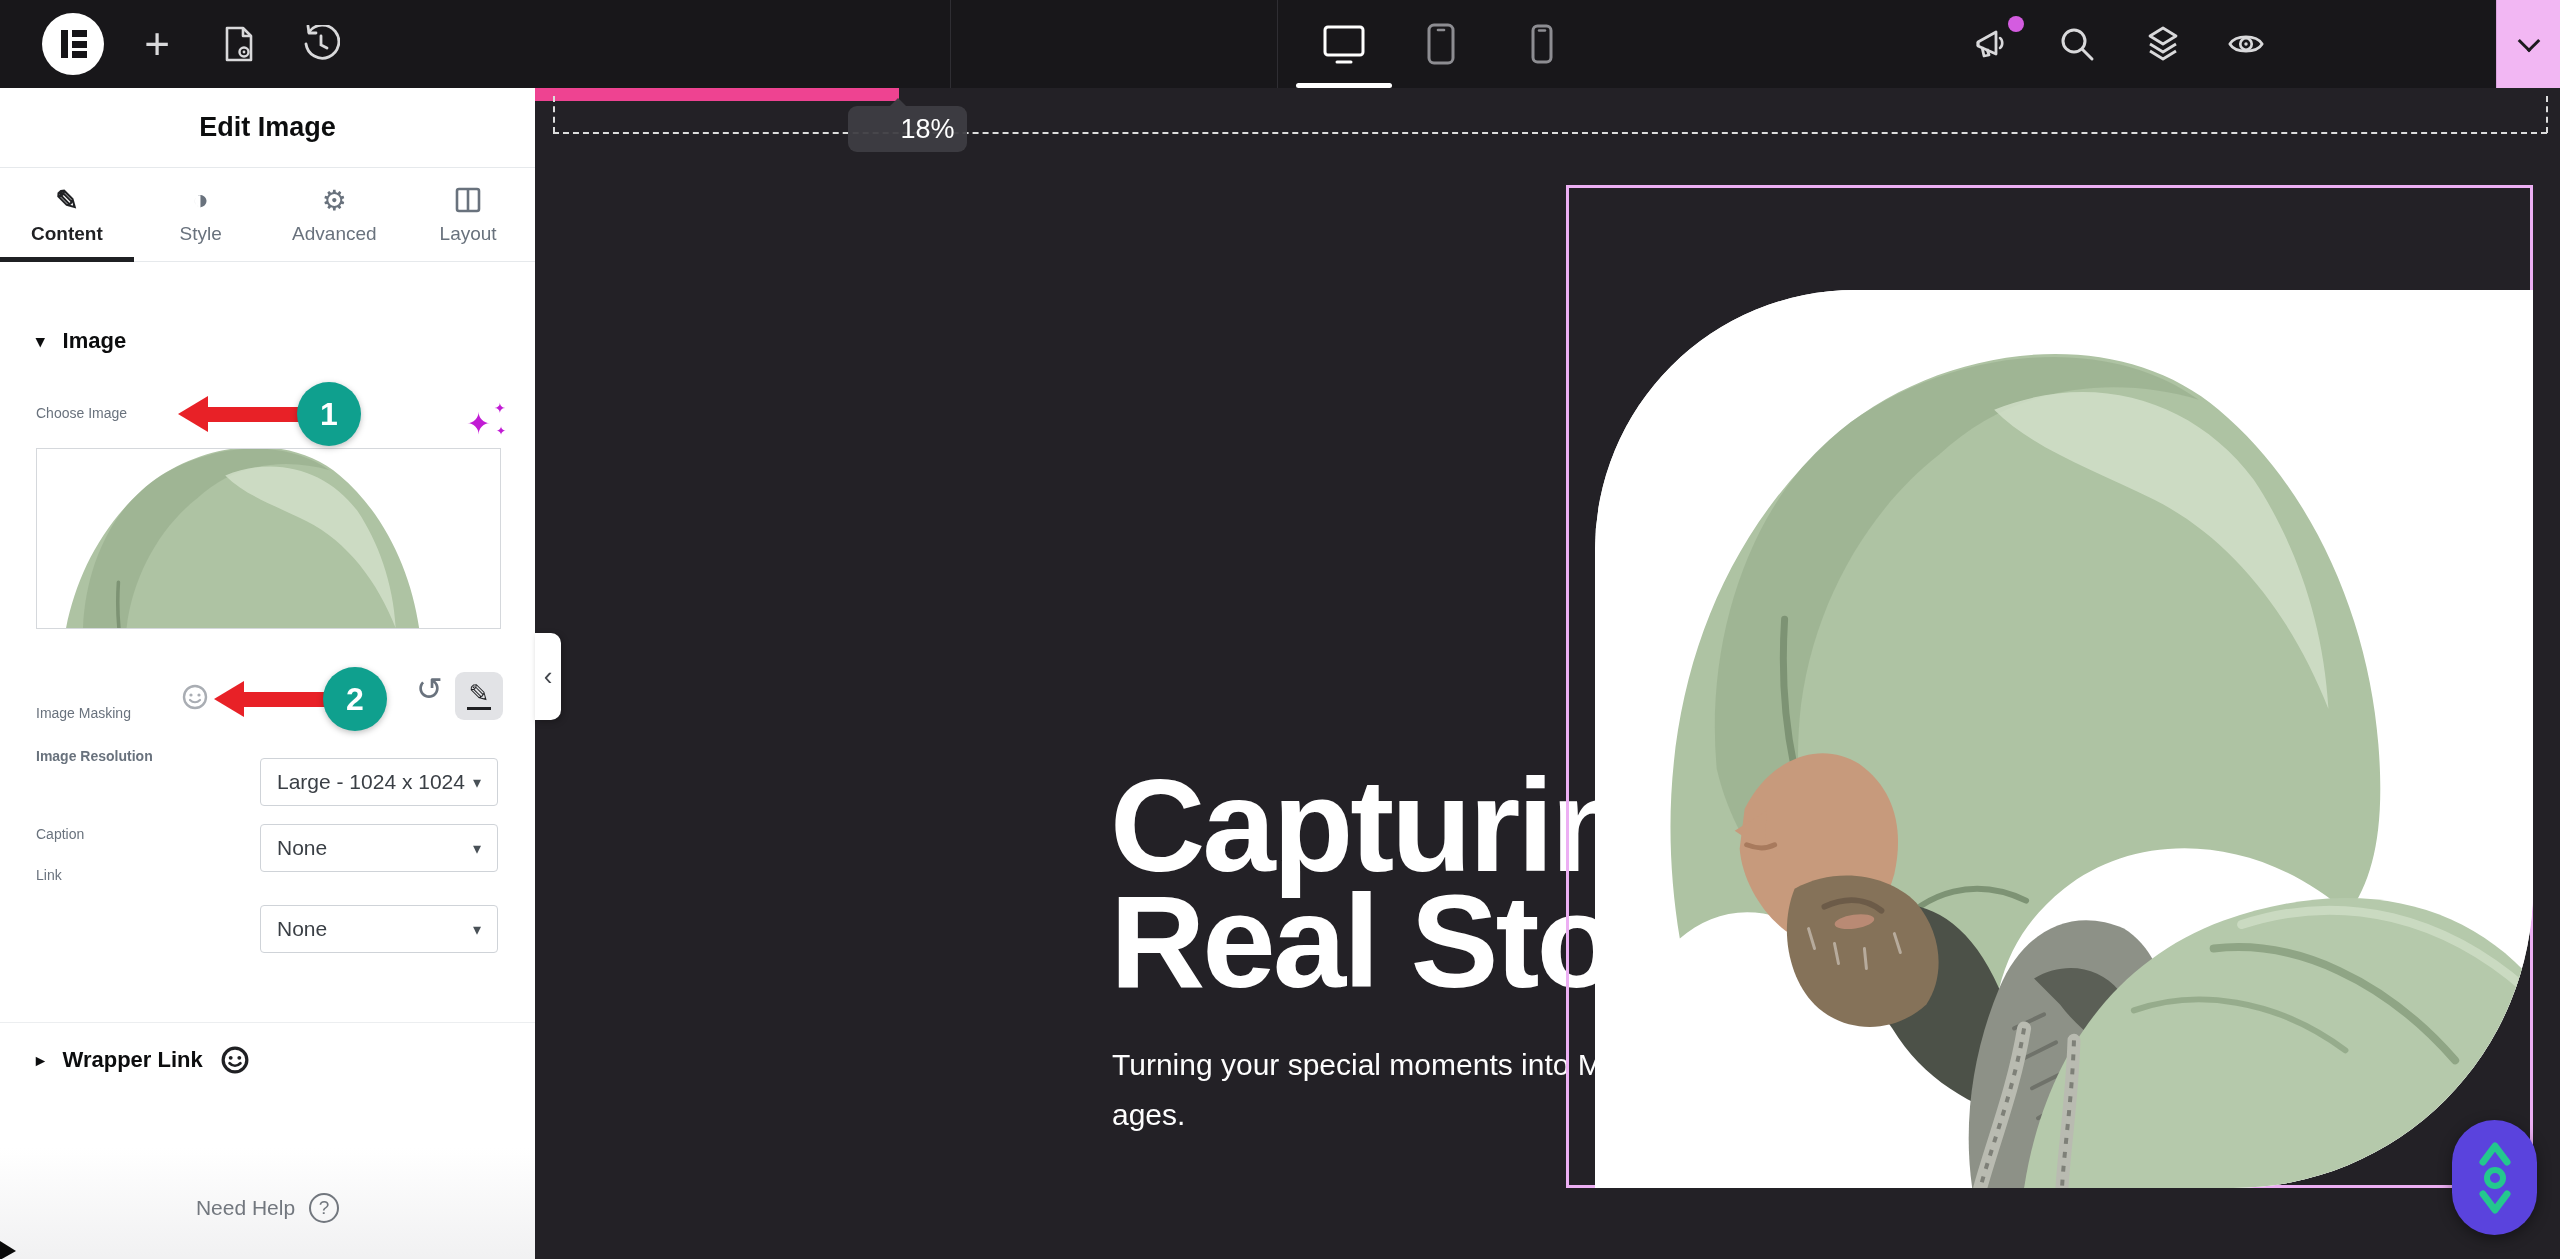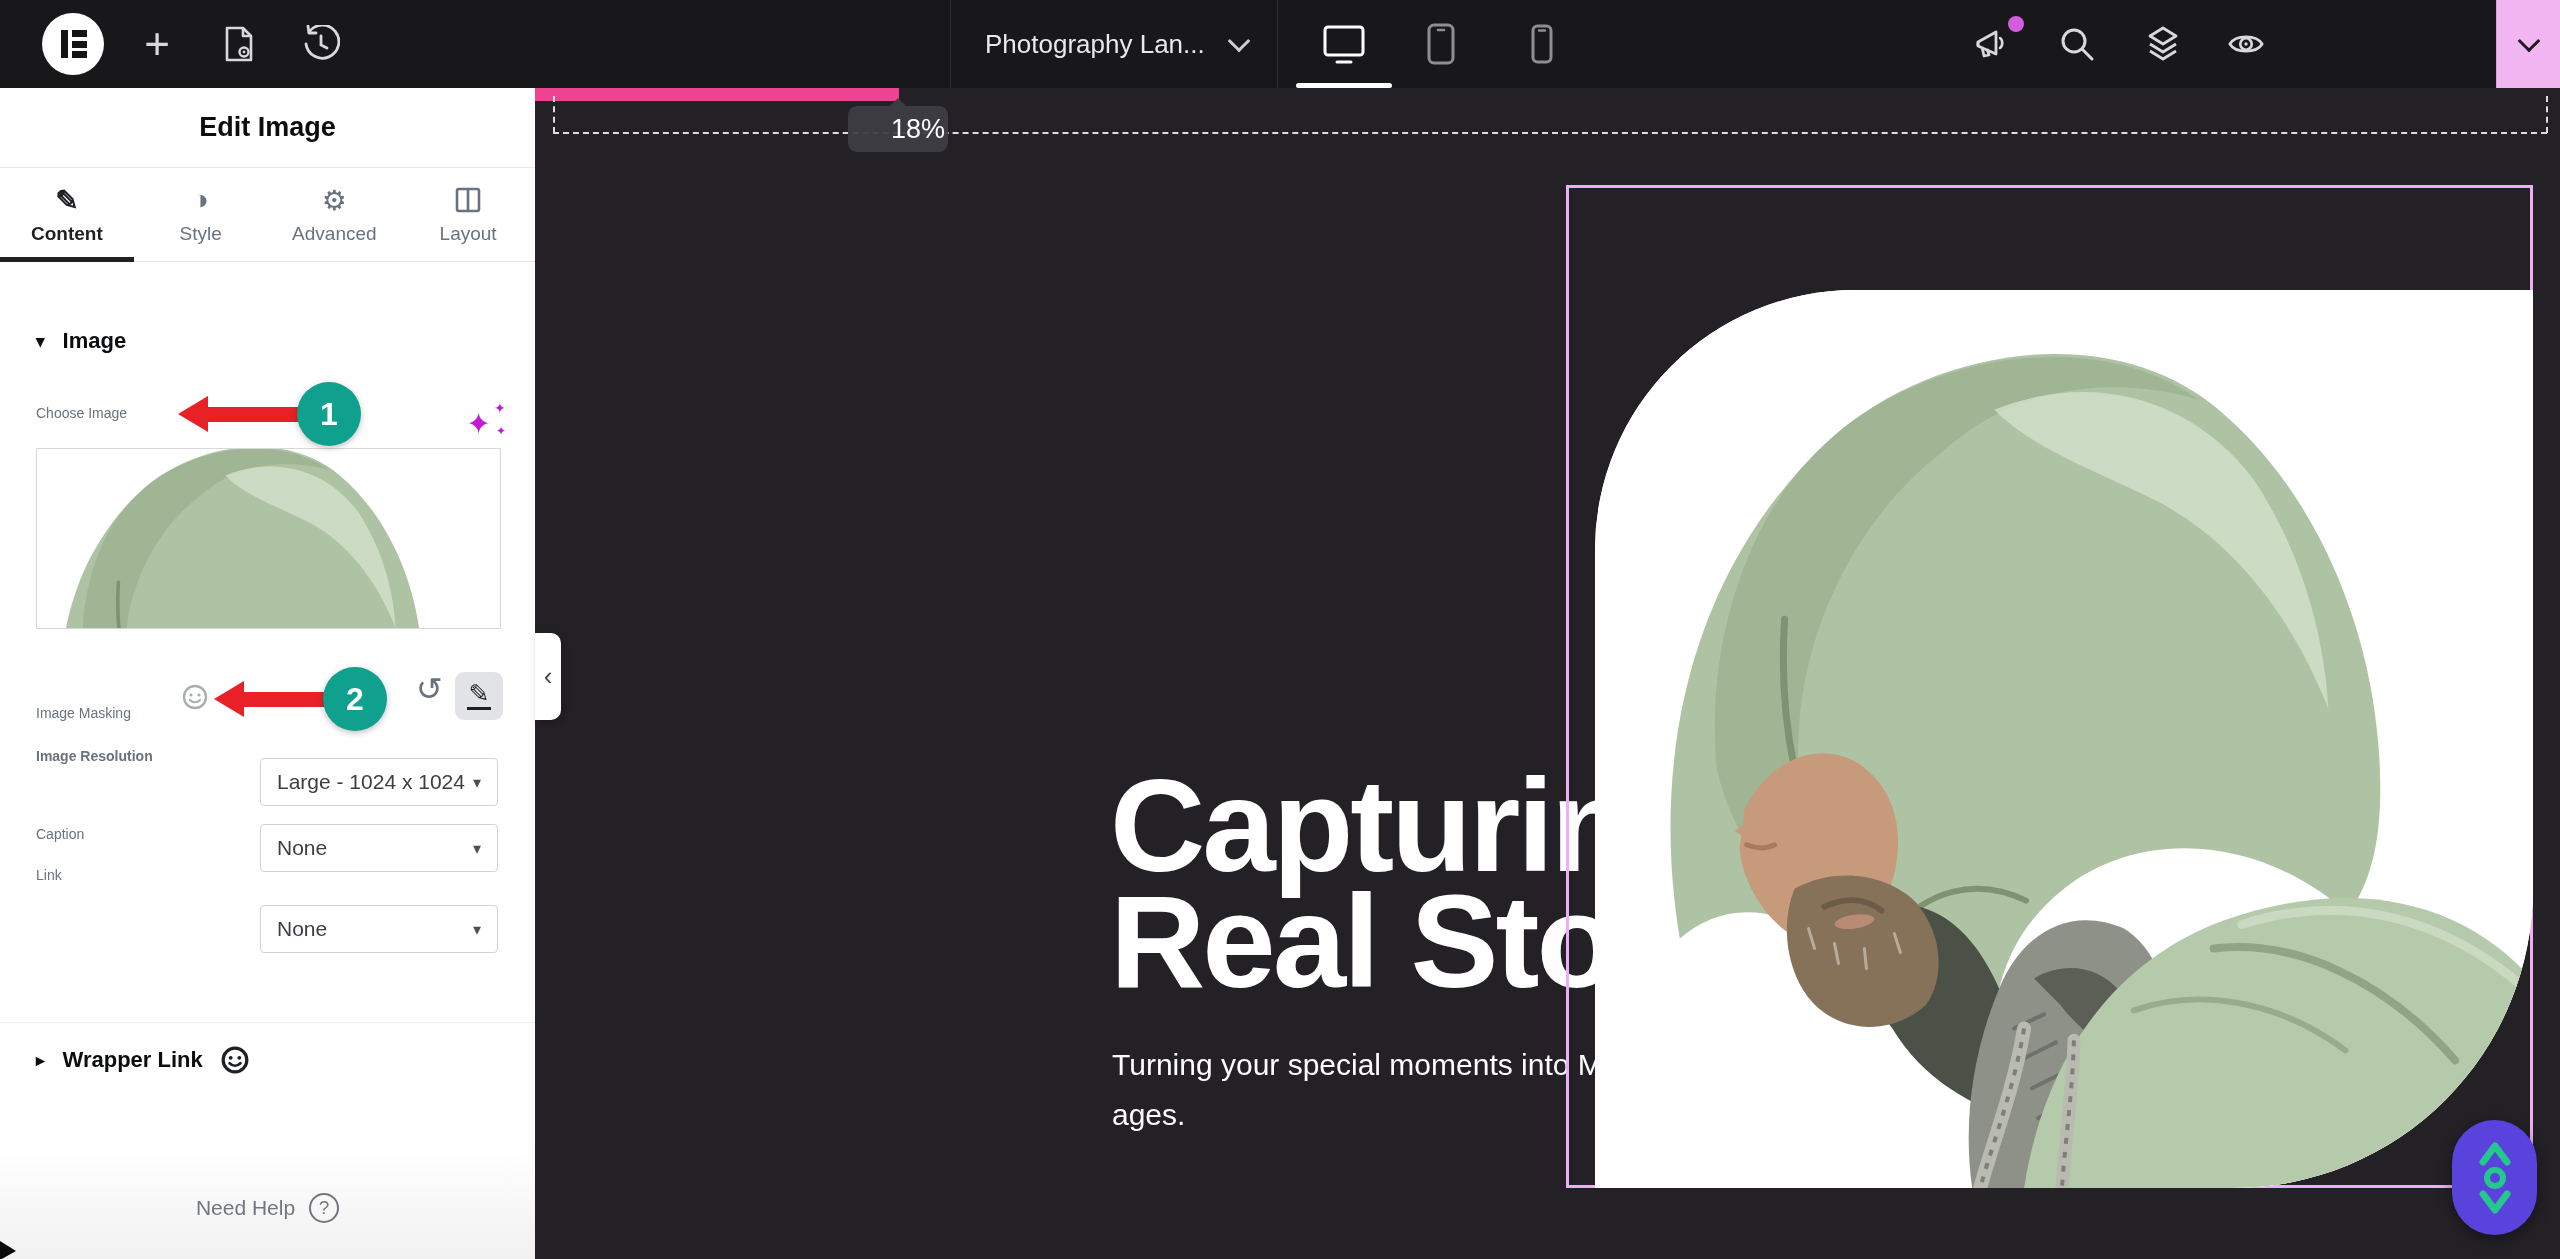--- a/index.html
+++ b/index.html
@@ -63,21 +63,21 @@
   
   .ann-circle{position:absolute;width:64px;height:64px;border-radius:50%;background:var(--annotation_teal,#0fa08e);
     display:flex;align-items:center;justify-content:center;color:#fff;font-size:32px;font-weight:700;z-index:35;box-shadow:0 2px 6px rgba(0,0,0,.25);}
   .ann-arrow{position:absolute;z-index:35;}
   .ann-arrow .shaft{position:absolute;background:var(--annotation_red,#e82127);height:15px;border-radius:2px;}
   .ann-arrow .head{position:absolute;width:0;height:0;border-style:solid;}
 
   
   .canvas{position:absolute;left:535px;top:88px;width:2025px;height:1171px;background:var(--canvas_bg,#232126);overflow:hidden;}
   .progress-bar{position:absolute;left:0;top:0;width:364px;height:13px;background:var(--progress_pink,#ee4391);}
-  .pct-badge{position:absolute;left:313px;top:18px;width:100px;height:46px;background:rgba(62,61,66,.95);border-radius:9px;
+  .pct-badge{position:absolute;left:313px;top:18px;width:119px;height:46px;background:rgba(62,61,66,.95);border-radius:9px;
     color:#fff;font-size:27px;display:flex;align-items:center;justify-content:center;z-index:5;padding-left:40px;}
   .pct-badge:before{content:"";position:absolute;top:-8px;left:42px;border-left:8px solid transparent;border-right:8px solid transparent;border-bottom:8px solid rgba(62,61,66,.95);}
   .dash-h{position:absolute;left:18px;top:44px;width:1994px;border-top:2px dashed #dcdcdc;}
   .dash-v{position:absolute;top:8px;height:37px;border-left:2px dashed #dcdcdc;}
   .collapse-tab{position:absolute;left:535px;top:633px;width:26px;height:87px;background:#fff;border-radius:0 10px 10px 0;
     display:flex;align-items:center;justify-content:center;color:#43474d;font-size:26px;cursor:pointer;z-index:31;box-shadow:2px 2px 6px rgba(0,0,0,.25);}
   .hero-heading{position:absolute;left:575px;top:680px;color:#fff;font-size:132px;line-height:116px;font-weight:800;letter-spacing:-3px;cursor:pointer;}
   .hero-sub{position:absolute;left:577px;top:952px;width:970px;color:#fdfdfd;font-size:30px;line-height:50px;cursor:pointer;}
   .img-frame{position:absolute;left:1566px;top:185px;width:967px;height:1003px;border:3px solid var(--border_pink,#ecaff3);}
   .img-shape{position:absolute;left:1595px;top:290px;width:938px;height:898px;background:#fff;border-radius:260px 0 300px 0;overflow:hidden;cursor:pointer;}
@@ -152,24 +152,20 @@
     </div>
     <div class="tb-icon" style="left:301px;">
       <svg width="38" height="38" viewBox="0 0 38 38">
         <path d="M7,7 A16.5,16.5 0 1 1 4,19" fill="none" stroke="#d9d9db" stroke-width="2.8" stroke-linecap="round"></path>
         <polyline points="6,1 7,8 14,8" fill="none" stroke="#d9d9db" stroke-width="2.8" stroke-linecap="round" stroke-linejoin="round"></polyline>
         <polyline points="19,11 19,20 25,23" fill="none" stroke="#d9d9db" stroke-width="2.8" stroke-linecap="round"></polyline>
       </svg>
     </div>
 
     <div class="tb-divider" style="left:950px;"></div>
-    <div class="page-title">
-      <span>Photography Lan...</span>
-      <span class="chev"></span>
-    </div>
     <div class="tb-divider" style="left:1277px;"></div>
 
     <div class="device" style="left:1318px;">
       <svg width="46" height="42" viewBox="0 0 46 42">
         <rect x="4" y="4" width="38" height="28" rx="3" fill="none" stroke="#ffffff" stroke-width="3"></rect>
         <line x1="16" y1="39" x2="30" y2="39" stroke="#ffffff" stroke-width="3" stroke-linecap="round"></line>
       </svg>
     </div>
     <div class="device" style="left:1415px;">
       <svg width="30" height="44" viewBox="0 0 30 44">

